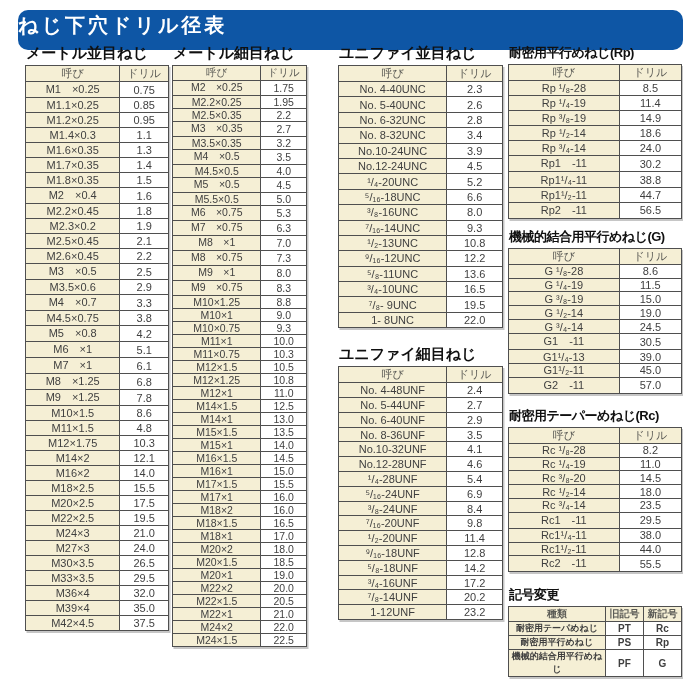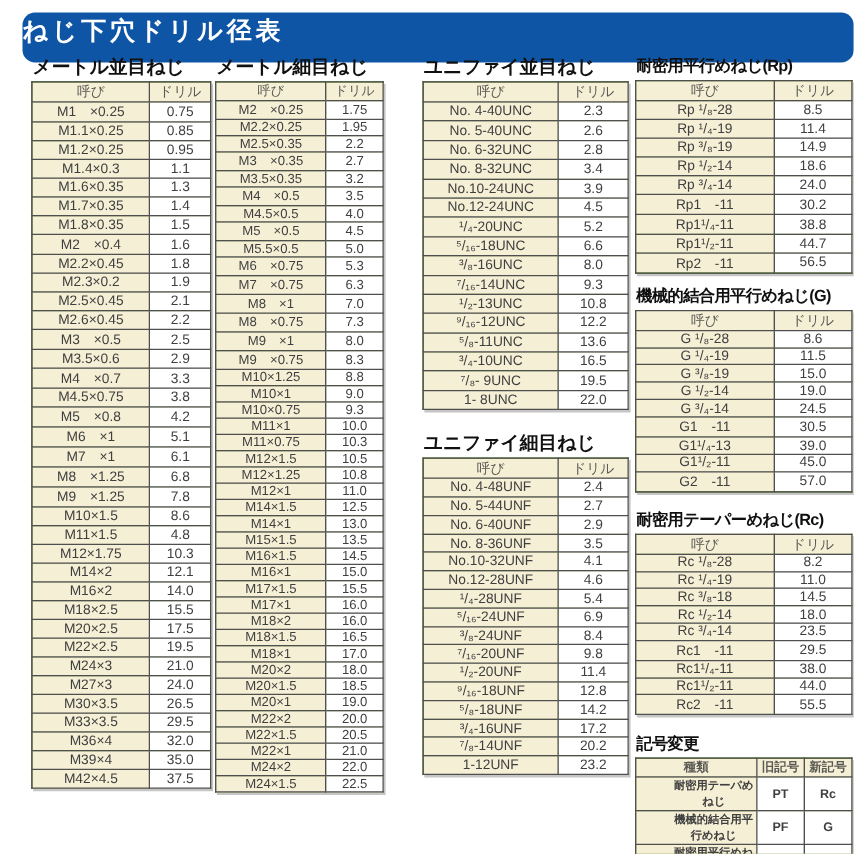--- a/index.html
+++ b/index.html
@@ -51,21 +51,21 @@
 
   .t-mc th,.t-mc td{height:15px;font-size:11px;}
   .t-mf th,.t-mf td{height:12.8px;font-size:10.5px;}
   .t-uc th,.t-uc td{height:15.4px;font-size:11px;}
   .t-uf th,.t-uf td{height:14.8px;font-size:11px;}
   .t-rp th,.t-rp td{height:15.1px;font-size:11px;}
   .t-g  th,.t-g  td{height:13.9px;font-size:11px;}
   .t-rc th,.t-rc td{height:13.8px;font-size:11px;}
   .t-rp td.name,.t-g td.name,.t-rc td.name{width:64%;}
   .t-sym th,.t-sym td{height:13.5px;font-size:10px;font-weight:bold;}
-  .t-sym td.name{width:56%;font-size:9px;padding-left:28px;}
+  .t-sym td.name{width:56%;font-size:9px;}
 </style>
 </head>
 <body>
 
 <div class="page">
 
   <div class="banner">ねじ下穴ドリル径表</div>
 
   <div class="col col1">
     <div class="section">
@@ -334,20 +334,24 @@
               <td class="name">M14×1.5</td>
               <td class="val">12.5</td>
             </tr>
             <tr>
               <td class="name">M14×1</td>
               <td class="val">13.0</td>
             </tr>
             <tr>
               <td class="name">M15×1.5</td>
               <td class="val">13.5</td>
+            </tr>
+            <tr>
+              <td class="name">M15×1</td>
+              <td class="val">14.0</td>
             </tr>
             <tr>
               <td class="name">M16×1.5</td>
               <td class="val">14.5</td>
             </tr>
             <tr>
               <td class="name">M16×1</td>
               <td class="val">15.0</td>
             </tr>
             <tr>
@@ -675,21 +679,21 @@
           <tbody>
             <tr>
               <td class="name">Rc  ¹/₈-28</td>
               <td class="val">8.2</td>
             </tr>
             <tr>
               <td class="name">Rc  ¹/₄-19</td>
               <td class="val">11.0</td>
             </tr>
             <tr>
-              <td class="name">Rc  ³/₈-18</td>
+              <td class="name">Rc  ³/₈-20</td>
               <td class="val">14.5</td>
             </tr>
             <tr>
               <td class="name">Rc  ¹/₂-14</td>
               <td class="val">18.0</td>
             </tr>
             <tr>
               <td class="name">Rc  ³/₄-14</td>
               <td class="val">23.5</td>
             </tr>
@@ -722,27 +726,27 @@
               <th>新記号</th>
             </tr>
           </thead>
           <tbody>
             <tr>
               <td class="name">耐密用テーパめねじ</td>
               <td class="val">PT</td>
               <td class="val">Rc</td>
             </tr>
             <tr>
+              <td class="name">耐密用平行めねじ</td>
+              <td class="val">PS</td>
+              <td class="val">Rp</td>
+            </tr>
+            <tr>
               <td class="name">機械的結合用平行めねじ</td>
               <td class="val">PF</td>
               <td class="val">G</td>
-            </tr>
-            <tr>
-              <td class="name">耐密用平行めねじ</td>
-              <td class="val">PS</td>
-              <td class="val">Rp</td>
             </tr>
           </tbody>
         </table>
     </div>
   </div>
 
 </div>
 
 </body></html>

